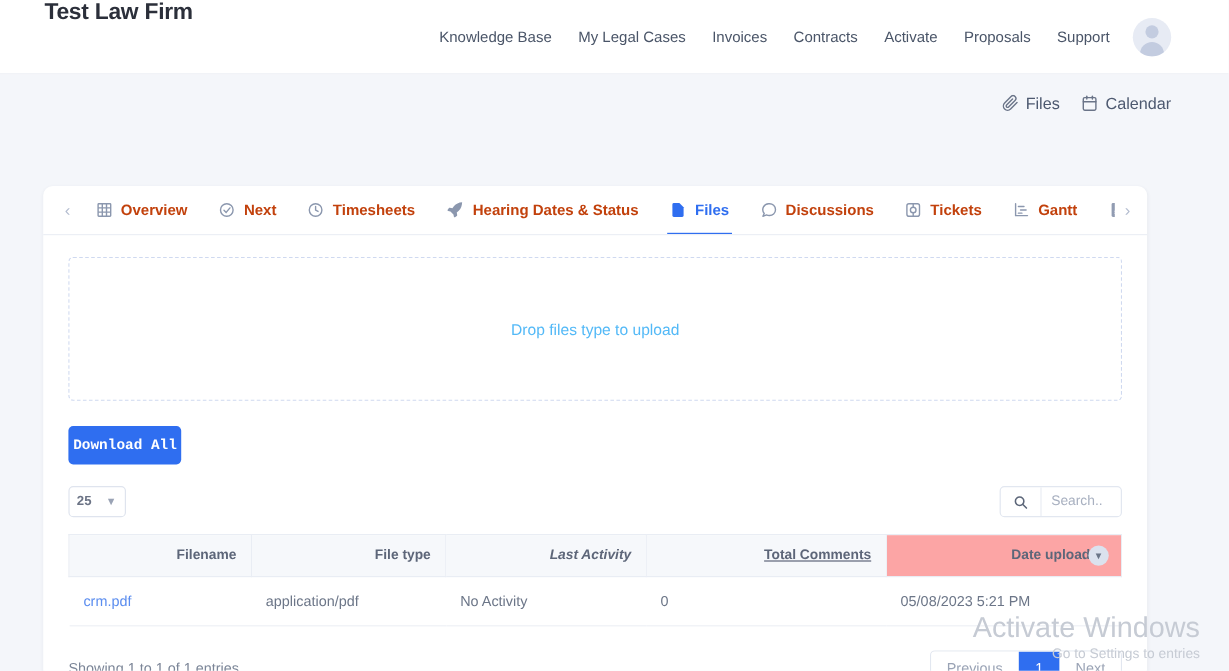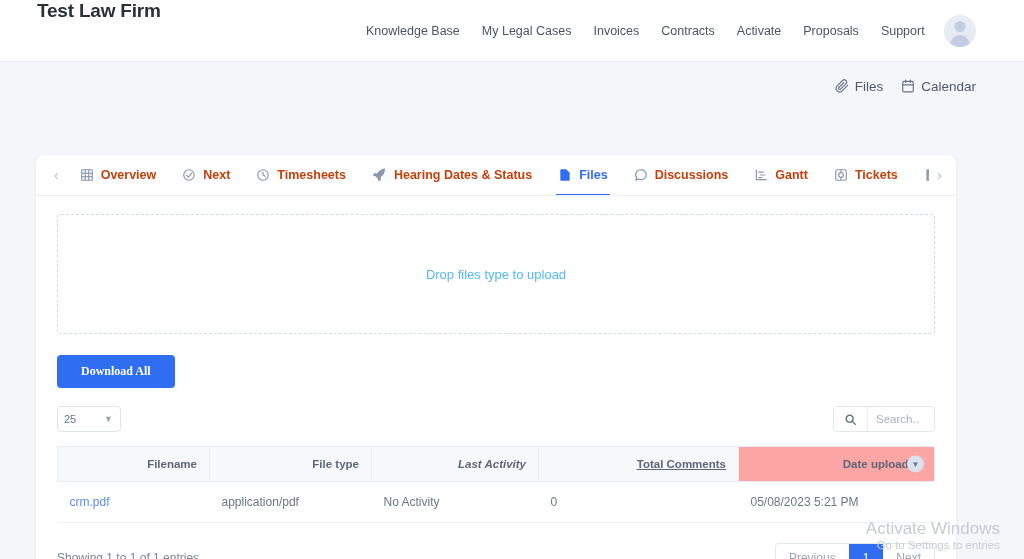--- a/index.html
+++ b/index.html
@@ -112,31 +112,31 @@
 
   .dropzone {
     border: 1px dashed #cfd9f0; border-radius: 4px; height: 120px;
     display: flex; align-items: center; justify-content: center;
     color: #53b9f7; font-size: 13px; cursor: pointer; background: #fff;
   }
 
   .btn-download {
     margin-top: 21px; background: #2f6ef0; color: #fff; border: none;
     border-radius: 4px; font-size: 12px; font-weight: bold;
-    padding: 9px 24px; cursor: pointer; font-family: Liberation Serif, serif;
+    padding: 9px 4px; cursor: pointer; font-family: Liberation Mono, monospace;
   }
 
   .tablecontrols {
     display: flex; align-items: center; margin-top: 18px;
   }
   .len-select {
-    width: 64px; height: 26px; border: 1px solid #dfe4ee; border-radius: 4px;
+    width: 48px; height: 26px; border: 1px solid #dfe4ee; border-radius: 4px;
     background: #fff; font-size: 11px; color: #6a7governing; color: #6b7governing;
     color: #6b7385; padding: 0 6px; position: relative;
-    display: flex; align-items: center; cursor: pointer;
+    display: flex; align-items: center; cursor: pointer; font-weight: bold;
   }
   .len-select .chev { position: absolute; right: 7px; color: #9aa3b5; font-size: 9px; }
   .searchwrap {
     margin-left: auto; display: flex; align-items: flex-start;
     border: 1px solid #e2e7f0; border-radius: 4px; height: 26px; overflow: hidden;
     background: #fff;
   }
   .search-btn {
     width: 34px; height: 100%; display: flex; align-items: center; justify-content: center;
     border-right: 1px solid #e9edf4; cursor: pointer; color: #5c6辅; color: #5c6679;
@@ -184,21 +184,21 @@
     font-size: 12px; color: #9aa3b5; padding: 7px 13px; cursor: pointer;
     display: flex; align-items: center; background: #fff;
   }
   .pg.num { color: #fff; background: #2f6ef0; padding: 7px 14px; }
 
   
   .watermark {
     position: absolute; right: 24px; bottom: 8px; text-align: right;
     color: #c8cdd6; user-select: none; pointer-events: none;
   }
-  .wm1 { font-size: 17px; line-height: 1.25; color: #c6cbd4; }
+  .wm1 { font-size: 24px; line-height: 1.25; color: #c6cbd4; }
   .wm2 { font-size: 11.5px; color: #c6cbd4; }
 </style>
 </head>
 <body>
 
 <div class="page">
 
   <div class="topnav">
     <div class="brand">Test Law Firm</div>
     <nav class="nav-links">
@@ -300,40 +300,40 @@
           <span class="ic">
             <svg width="14" height="14" viewBox="0 0 24 24" fill="none" stroke="currentColor" stroke-width="2" stroke-linejoin="round">
               <path d="M21 11.5a8.4 8.4 0 0 1-9 8.4 8.4 8.4 0 0 1-3.8-.9L3 21l1.9-4.1A8.4 8.4 0 0 1 12 3.1a8.4 8.4 0 0 1 9 8.4z"></path>
             </svg>
           </span>
           <span>Discussions</span>
         </div>
 
         <div class="tab">
           <span class="ic">
+            <svg width="14" height="14" viewBox="0 0 24 24" fill="none" stroke="currentColor" stroke-width="2">
+              <rect x="3" y="3" width="18" height="18" rx="3"></rect>
+                <circle cx="12" cy="12" r="4"></circle>
+              <line x1="12" y1="3" x2="12" y2="8"></line>
+                <line x1="12" y1="16" x2="12" y2="21"></line>
+            </svg>
+          </span>
+          <span>Tickets</span>
+        </div>
+
+        <div class="tab">
+          <span class="ic">
             <svg width="14" height="14" viewBox="0 0 24 24" fill="none" stroke="currentColor" stroke-width="2" stroke-linecap="round">
               <polyline points="4,3 4,20 21,20"></polyline>
                 <line x1="8" y1="7" x2="16" y2="7"></line>
               <line x1="11" y1="12" x2="19" y2="12"></line>
                 <line x1="8" y1="16.5" x2="13" y2="16.5"></line>
             </svg>
           </span>
           <span>Gantt</span>
-        </div>
-
-        <div class="tab">
-          <span class="ic">
-            <svg width="14" height="14" viewBox="0 0 24 24" fill="none" stroke="currentColor" stroke-width="2">
-              <rect x="3" y="3" width="18" height="18" rx="3"></rect>
-                <circle cx="12" cy="12" r="4"></circle>
-              <line x1="12" y1="3" x2="12" y2="8"></line>
-                <line x1="12" y1="16" x2="12" y2="21"></line>
-            </svg>
-          </span>
-          <span>Tickets</span>
         </div>
 
         <div class="tab">
           <span class="ic">
             <svg width="14" height="14" viewBox="0 0 24 24" fill="currentColor">
               <path d="M14 2H6a2 2 0 0 0-2 2v16a2 2 0 0 0 2 2h12a2 2 0 0 0 2-2V8l-6-6z" opacity=".95"></path>
               <path d="M8 13h6v1.4H8zm0 3h5v1.4H8z" fill="#fff"></path>
             </svg>
           </span>
           <span>Contracts</span>

